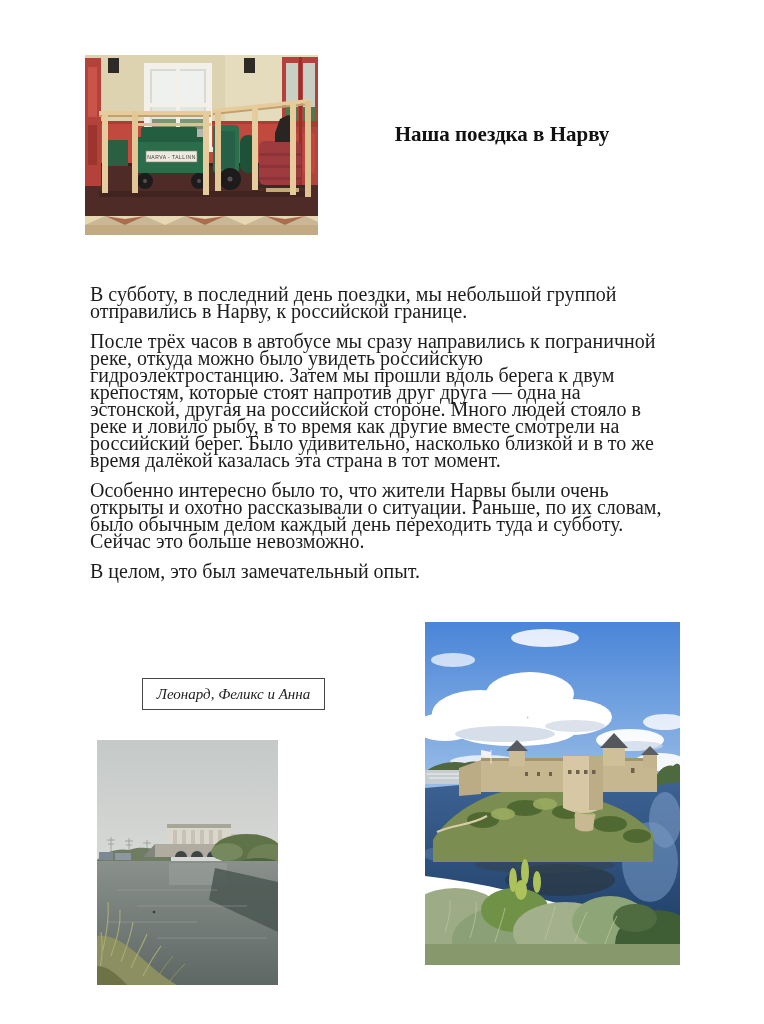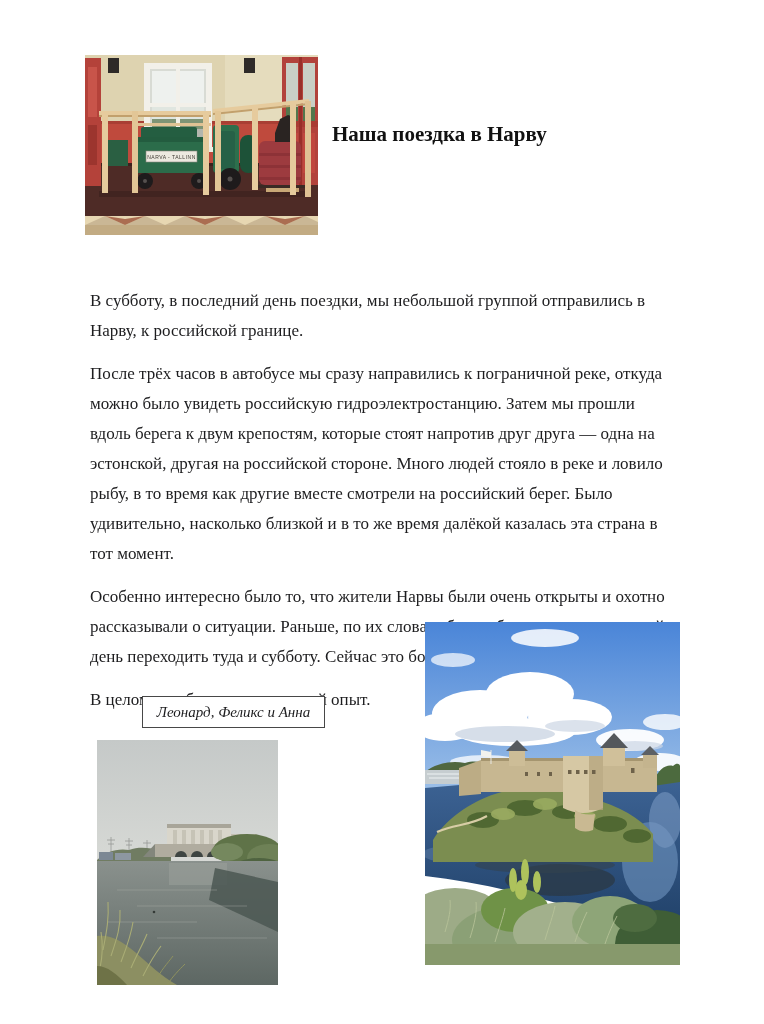--- a/index.html
+++ b/index.html
@@ -7,29 +7,29 @@
     position:relative; width:764px; height:1024px; background:#ffffff;
     font-family:"Liberation Serif", serif; overflow:hidden;
   }
   .photo { position:absolute; margin:0; padding:0; overflow:hidden; }
   .photo svg { display:block; width:100%; height:100%; }
   .photo-train    { left:85px;  top:55px;  width:233px; height:180px; }
   .photo-river    { left:97px;  top:740px; width:181px; height:245px; }
   .photo-fortress { left:425px; top:622px; width:255px; height:343px; }
   .doc-title {
     position:absolute; left:332px; top:119px; width:340px; margin:0;
-    font-size:21px; font-weight:bold; color:#111111; line-height:31px;
+    font-size:21px; font-weight:bold; color:#111111; text-align:center; line-height:31px;
   }
   .body-text {
     position:absolute; left:90px; top:286px; width:584px;
-    font-size:17px; line-height:30px; color:#1d1d1f; text-align:left;
+    font-size:20px; line-height:17px; color:#1d1d1f; text-align:left;
   }
   .body-text p { margin:0 0 13px 0; }
   .sig-box {
-    position:absolute; left:142px; top:696px; width:181px; height:30px;
+    position:absolute; left:142px; top:678px; width:181px; height:30px;
     border:1px solid #474747; background:#ffffff;
     display:flex; align-items:center; justify-content:center;
   }
   .sig-box span { font-style:italic; font-size:15px; color:#1d1d1f; }
   .train-sign-text {
     font-family:"Liberation Sans", sans-serif; font-size:5px; letter-spacing:0.5px; fill:#3e3a33;
   }
 </style>
 </head>
 <body>

